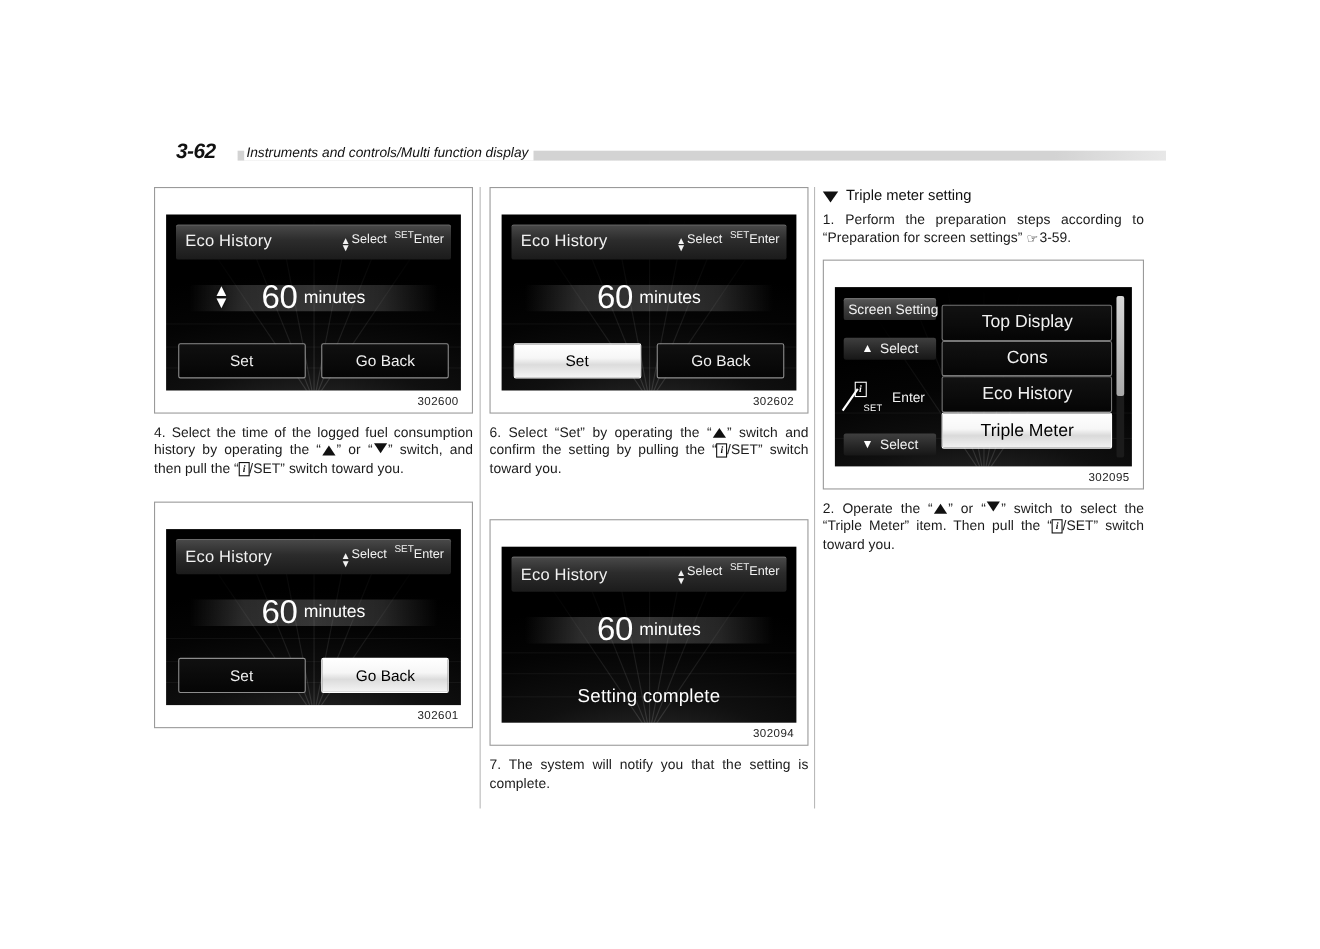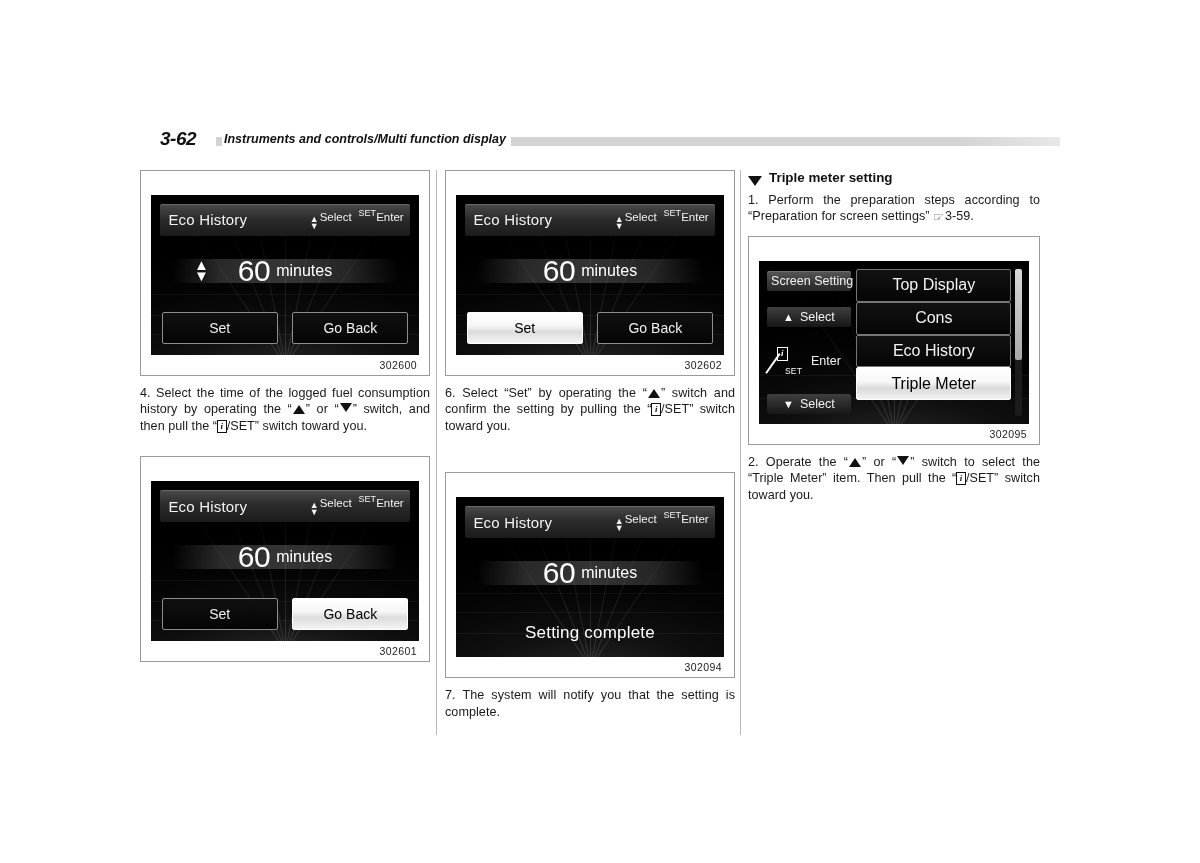--- a/index.html
+++ b/index.html
@@ -44,21 +44,21 @@
     color: #111;
     background: #fff;
     padding-right: 6px;
     z-index: 2;
   }
   .page-title {
     position: absolute;
     left: 62px;
     top: 4px;
     font-size: 12.5px;
-    font-weight: bold;
+    font-weight: normal;
     font-style: italic;
     color: #111;
     background: #fff;
     padding: 0 5px 0 2px;
     white-space: nowrap;
     z-index: 2;
   }
 
   
   .col {
@@ -328,21 +328,21 @@
   }
 
   .menu-right {
     position: absolute;
     left: 36%;
     right: 6.5%;
     top: 5%;
     bottom: 5%;
     display: flex;
     flex-direction: column;
-    justify-content: flex-start;
+    justify-content: center;
   }
   .menu-item {
     height: 21%;
     border: 1px solid #777777;
     border-radius: 2px;
     display: flex;
     align-items: center;
     justify-content: center;
     color: #f2f2f2;
     font-size: 16px;
@@ -376,24 +376,24 @@
     font-size: 12.6px;
     line-height: 16.4px;
     text-align: justify;
     color: #1a1a1a;
     margin-top: 9px;
     letter-spacing: 0.05px;
   }
   .body-text.last-left { text-align: left; }
   .sec-head {
     font-size: 13.4px;
-    font-weight: bold;
+    font-weight: normal;
     color: #111;
     display: flex;
-    align-items: flex-end;
+    align-items: center;
     gap: 7px;
     margin-bottom: 7px;
   }
   .tri-down {
     width: 0; height: 0;
     border-left: 7px solid transparent;
     border-right: 7px solid transparent;
     border-top: 10px solid #111;
     position: relative;
     top: 1px;

